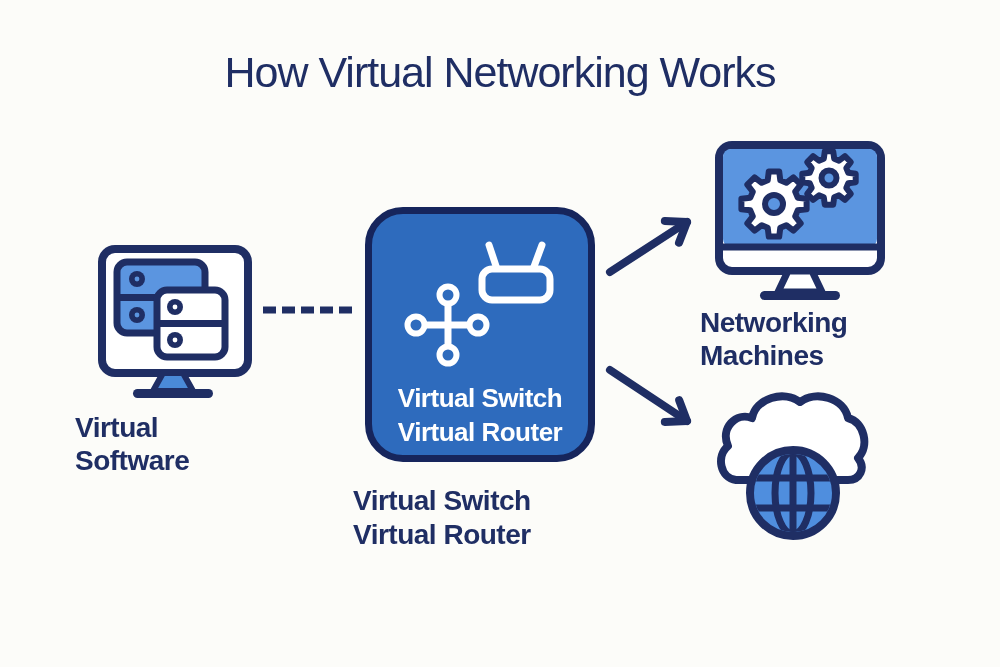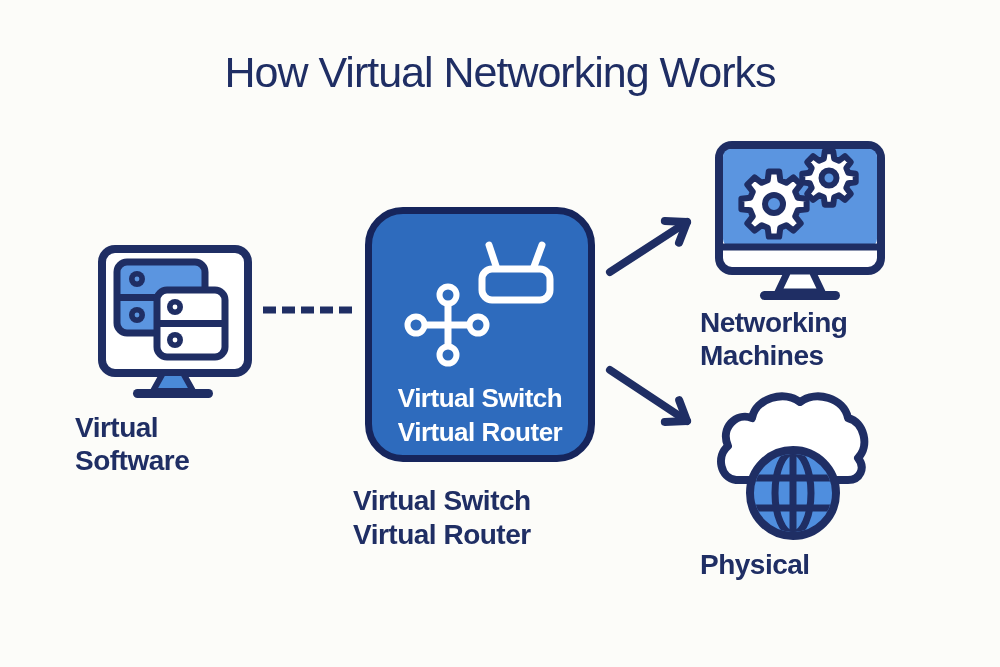--- a/index.html
+++ b/index.html
@@ -152,16 +152,15 @@
       <g clip-path="url(#globeClip)" stroke="#1f2e64" stroke-width="7" fill="none">
         <ellipse cx="81" cy="101" rx="18" ry="41"></ellipse>
         <line x1="81" y1="58" x2="81" y2="144"></line>
         <line x1="38" y1="86" x2="124" y2="86"></line>
         <line x1="38" y1="116" x2="124" y2="116"></line>
       </g>
     </g>
   </svg>
 
   <div class="node-label label-pn">
-    <span style="display:block">Physical</span>
   </div>
 
 </div>
 
 </body></html>

